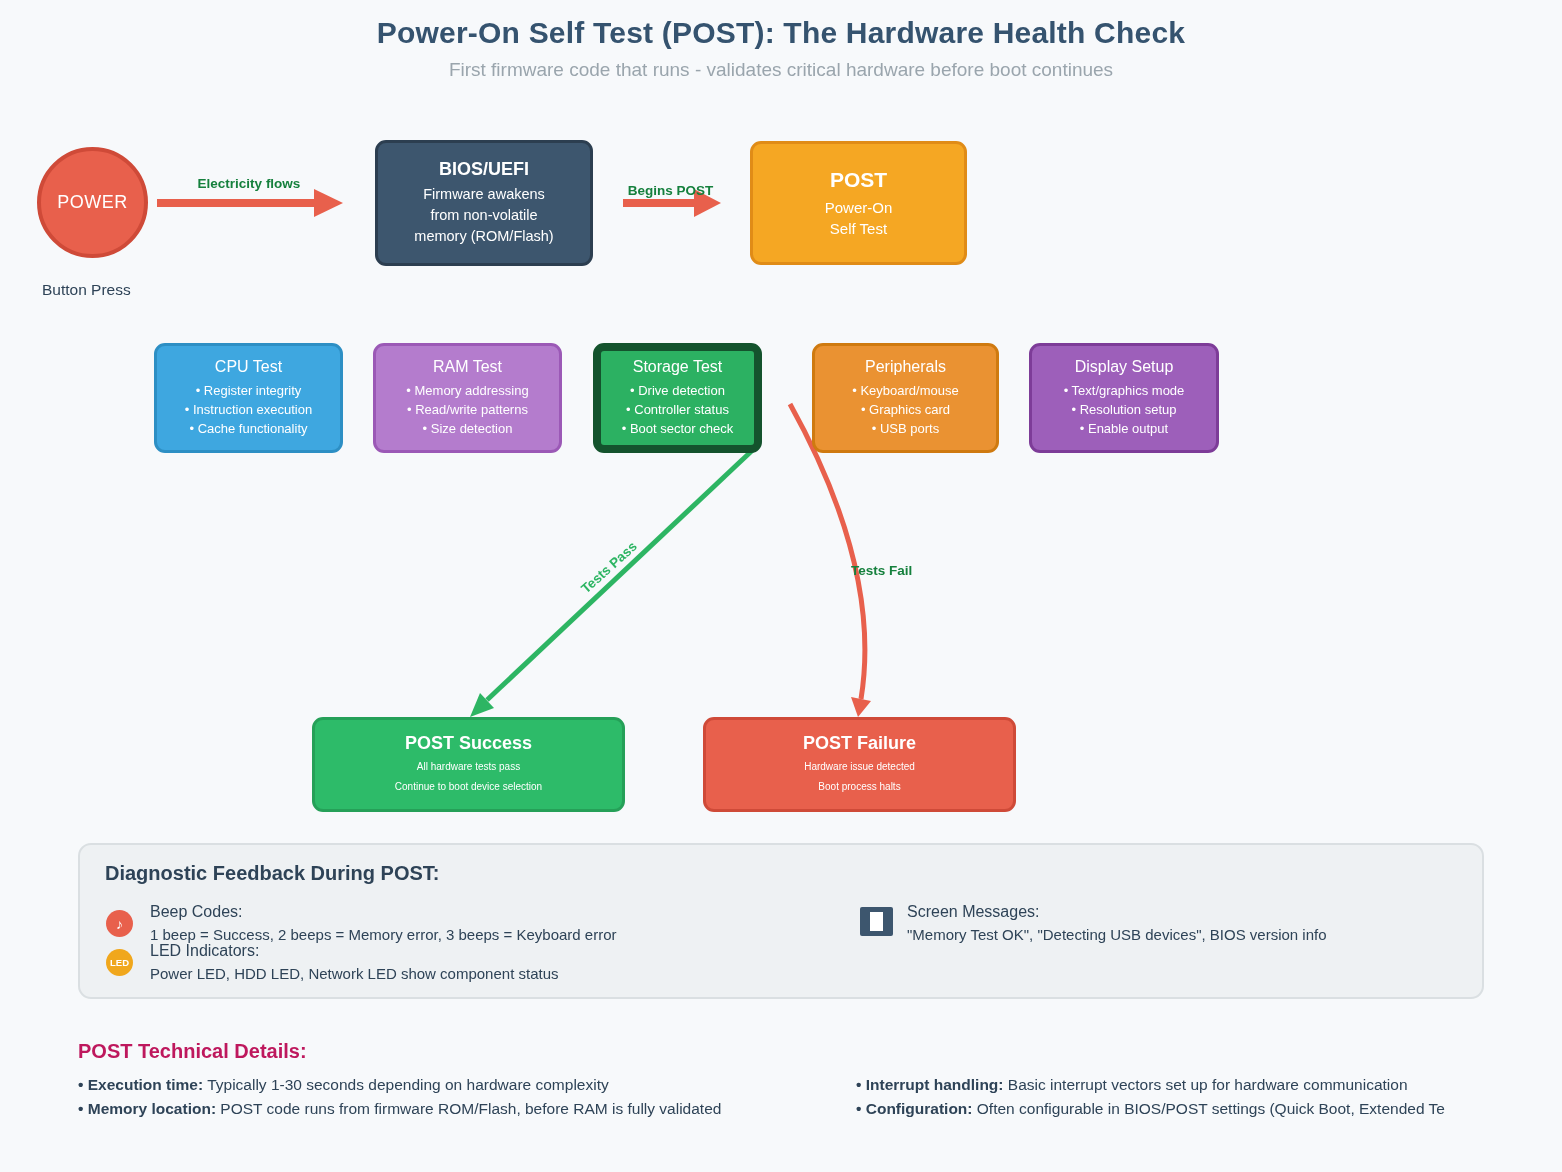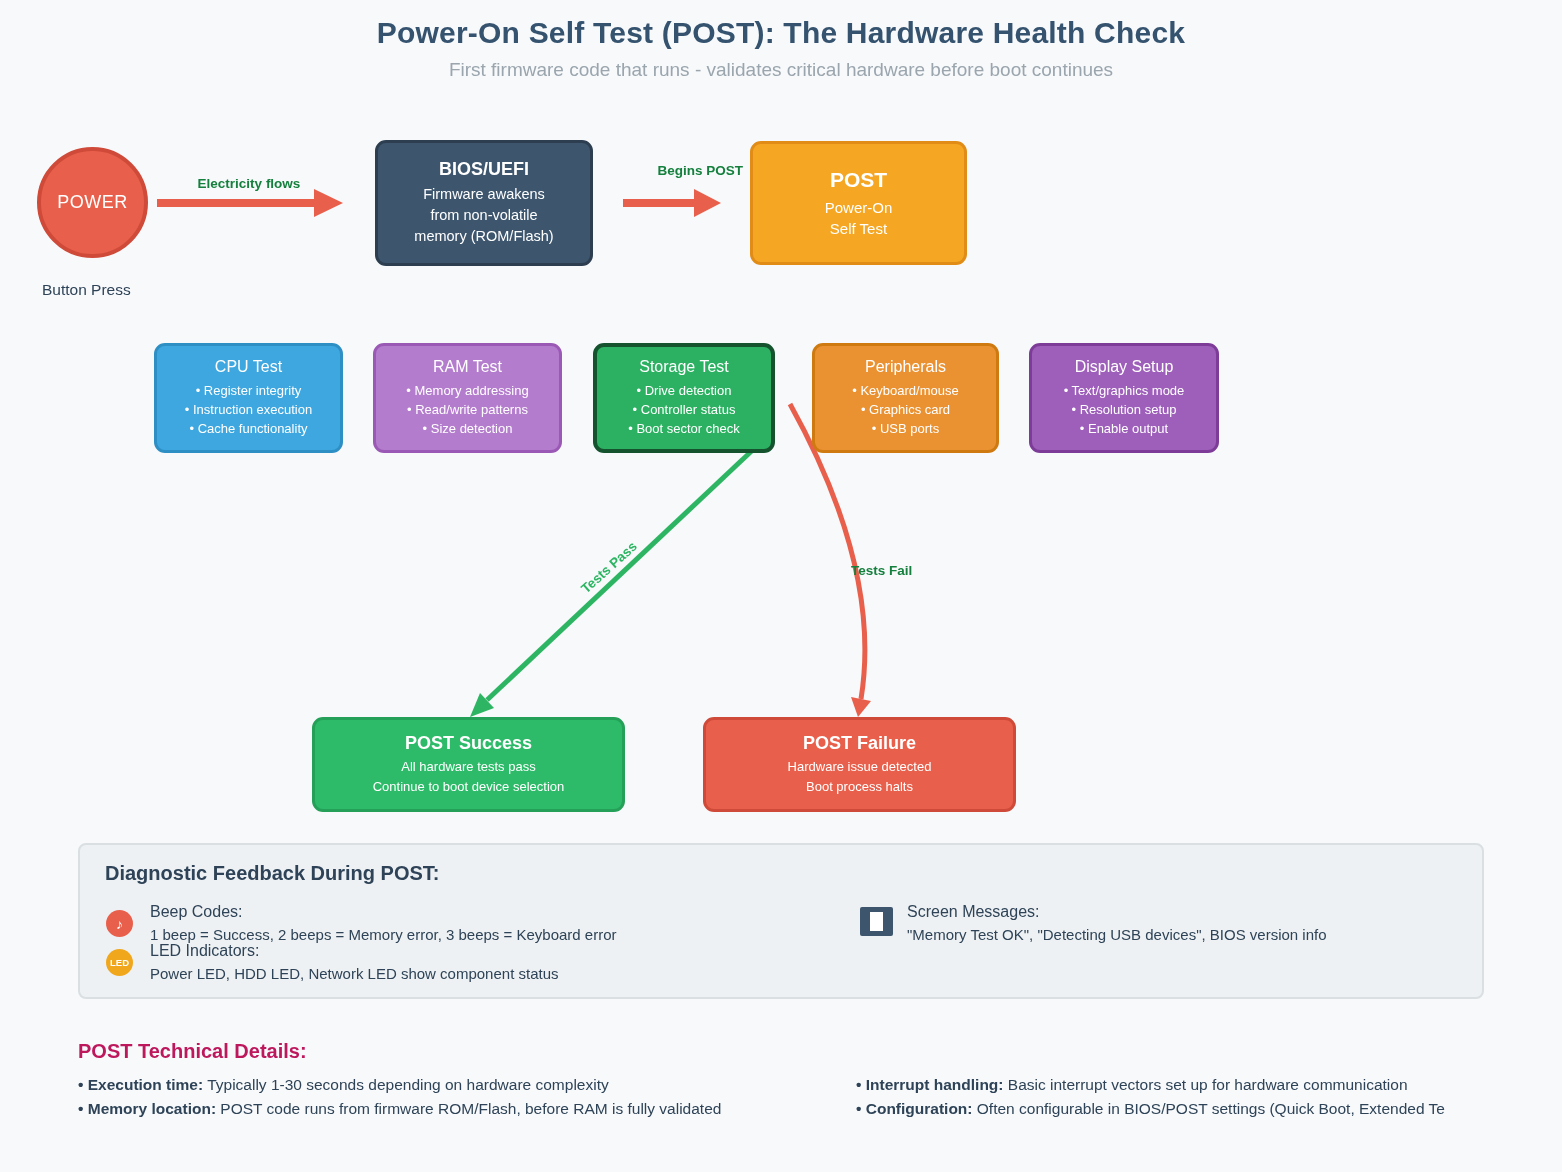--- a/index.html
+++ b/index.html
@@ -21,43 +21,43 @@
   .power-caption{left:42px;top:281px;font-size:15.5px;color:#2e4357;}
   .bios{left:375px;top:140px;width:218px;height:126px;background:#3d566e;border:3px solid #2c3e50;}
   .bios .node-title{font-size:18px;font-weight:bold;margin-bottom:4px;}
   .node-line{font-size:14.5px;line-height:21px;}
   .post{left:750px;top:141px;width:217px;height:124px;background:#f5a723;border:3px solid #e08c17;}
   .post .node-title{font-size:21px;font-weight:bold;margin-bottom:5px;}
   .post .node-line{font-size:15px;}
   
   .arrow-label{z-index:3;font-size:13.5px;font-weight:bold;color:#15803d;text-align:center;}
   .lbl-electricity{left:158px;top:176px;width:182px;}
-  .lbl-begins{left:598px;top:163px;width:145px;text-align:right;}
+  .lbl-begins{left:598px;top:183px;width:145px;}
   .lbl-pass{left:549px;top:560px;width:120px;color:#2db563;transform:rotate(-42deg);}
   .lbl-fail{left:851px;top:563px;width:100px;text-align:left;}
   
   .test{top:343px;height:110px;padding:4px 2px;}
   .test .node-title{font-size:16px;font-weight:normal;margin-bottom:5px;}
   .test .node-line{font-size:13px;line-height:19px;}
   .t-cpu{left:154px;width:189px;background:#3ea7e0;border:3px solid #2d8fc4;}
   .t-ram{left:373px;width:189px;background:#b47ccd;border:3px solid #9b59b6;}
-  .t-sto{left:593px;width:182px;background:#2cb162;border:4px solid #14532d;}
+  .t-sto{left:593px;width:169px;background:#2cb162;border:8px solid #14532d;}
   .t-per{left:812px;width:187px;background:#ea9232;border:3px solid #cf7a10;}
   .t-dis{left:1029px;width:190px;background:#9d5fba;border:3px solid #7d3c98;}
   
   .outcome{top:717px;width:313px;height:95px;}
   .outcome .node-title{font-size:18px;font-weight:bold;margin-bottom:3px;}
-  .outcome .node-line{font-size:13px;line-height:19.5px;}
+  .outcome .node-line{font-size:10px;line-height:19.5px;}
   .o-success{left:312px;background:#2dbb69;border:3px solid #25a058;}
   .o-failure{left:703px;background:#e8604c;border:3px solid #cf4a38;}
   
   .connectors{left:0;top:0;z-index:1;}
   
   .panel{left:78px;top:843px;width:1406px;height:156px;background:#eef1f3;
-         border:2px solid #dadfe2;border-radius:8px;box-sizing:border-box;}
+         border:2px solid #dadfe2;border-radius:13px;box-sizing:border-box;}
   .panel-heading{left:25px;top:17px;font-size:20px;font-weight:bold;color:#2e4357;}
   .diag-icon{width:27px;height:27px;border-radius:50%;color:#fff;
              display:flex;align-items:center;justify-content:center;}
   .icon-beep{left:26px;top:65px;background:#e8604c;font-size:14px;}
   .icon-led{left:26px;top:104px;background:#f0a71c;font-size:9.5px;font-weight:bold;}
   .icon-screen{left:780px;top:62px;width:33px;height:29px;background:#3d566e;border-radius:2px;}
   .icon-screen .inner{position:absolute;left:10px;top:5px;width:13px;height:19px;background:#fff;}
   .diag-title{font-size:16px;font-weight:normal;color:#2e4357;}
   .diag-text{font-size:15px;color:#2e4357;white-space:nowrap;}
   .beep-title{left:70px;top:58px;} .beep-text{left:70px;top:81px;}

